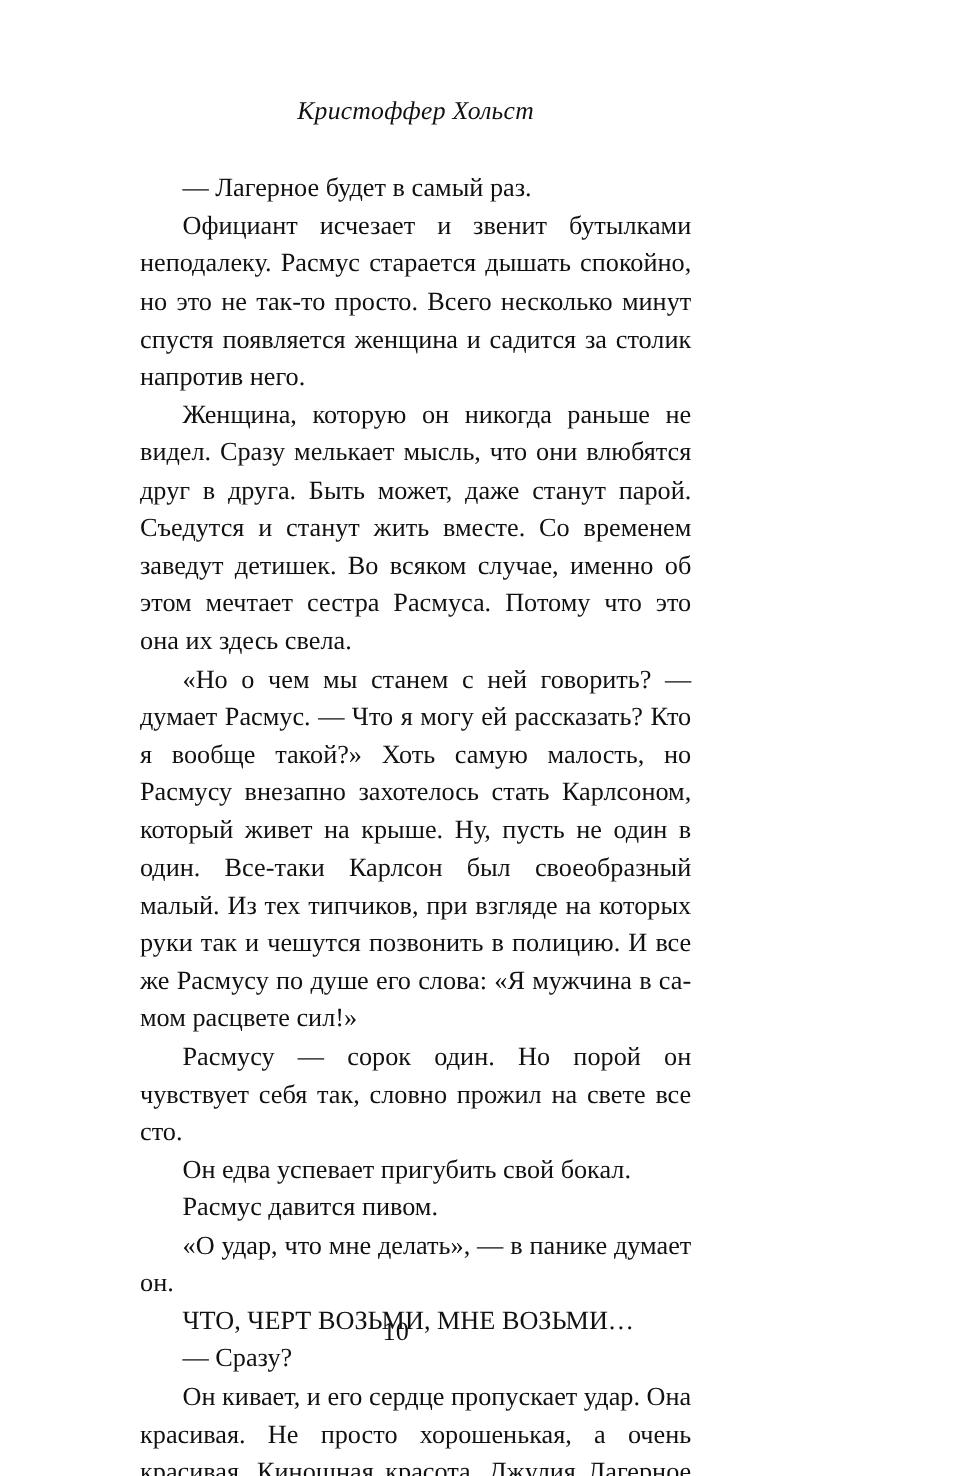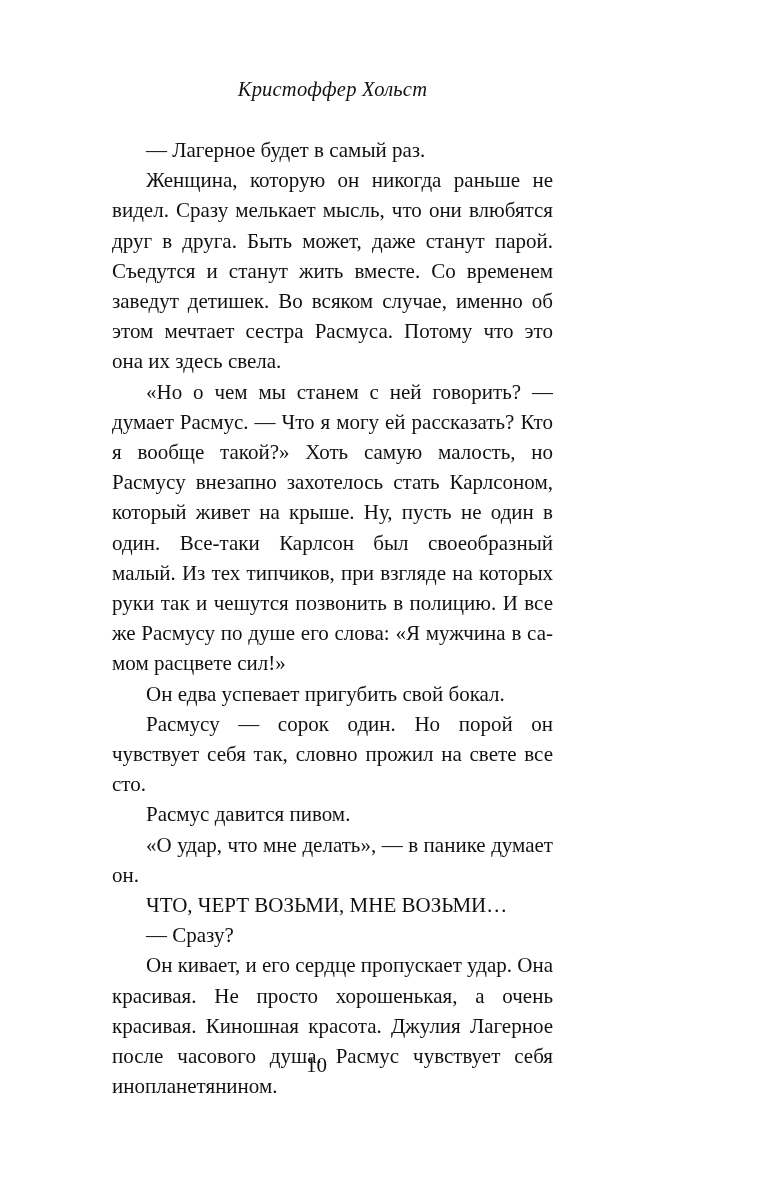--- a/index.html
+++ b/index.html
@@ -52,24 +52,25 @@
 </style>
 </head>
 <body>
 
 <div class="page">
 
   <div class="running-head">Кристоффер Хольст</div>
 
   <div class="body-text">
     <p>— Лагерное будет в самый раз.</p>
+    <p>Официант исчезает и звенит бутылками неподале­ку. Расмус старается дышать спокойно, но это не так-то просто. Всего несколько минут спустя появляется жен­щина и садится за столик напротив него.</p>
     <p>Женщина, которую он никогда раньше не видел. Сразу мелькает мысль, что они влюбятся друг в друга. Быть может, даже станут парой. Съедутся и станут жить вместе. Со временем заведут детишек. Во всяком слу­чае, именно об этом мечтает сестра Расмуса. Потому что это она их здесь свела.</p>
     <p>«Но о чем мы станем с ней говорить? — думает Расмус. — Что я могу ей рассказать? Кто я вообще та­кой?» Хоть самую малость, но Расмусу внезапно за­хотелось стать Карлсоном, который живет на крыше. Ну, пусть не один в один. Все-таки Карлсон был сво­еобразный малый. Из тех типчиков, при взгляде на которых руки так и чешутся позвонить в полицию. И все же Расмусу по душе его слова: «Я мужчина в са­мом расцвете сил!»</p>
+    <p>Расмусу — сорок один. Но порой он чувствует себя так, словно прожил на свете все сто.</p>
     <p>Он едва успевает пригубить свой бокал.</p>
-    <p>Расмусу — сорок один. Но порой он чувствует себя так, словно прожил на свете все сто.</p>
     <p>Расмус давится пивом.</p>
     <p>«О удар, что мне делать», — в панике думает он.</p>
     <p>ЧТО, ЧЕРТ ВОЗЬМИ, МНЕ ВОЗЬМИ…</p>
     <p>— Сразу?</p>
     <p>Он кивает, и его сердце пропускает удар. Она краси­вая. Не просто хорошенькая, а очень красивая. Кинош­ная красота. Джулия Лагерное после часового душа. Рас­мус чувствует себя инопланетянином.</p>
   </div>
 
   <div class="folio">10</div>
 
 </div>

